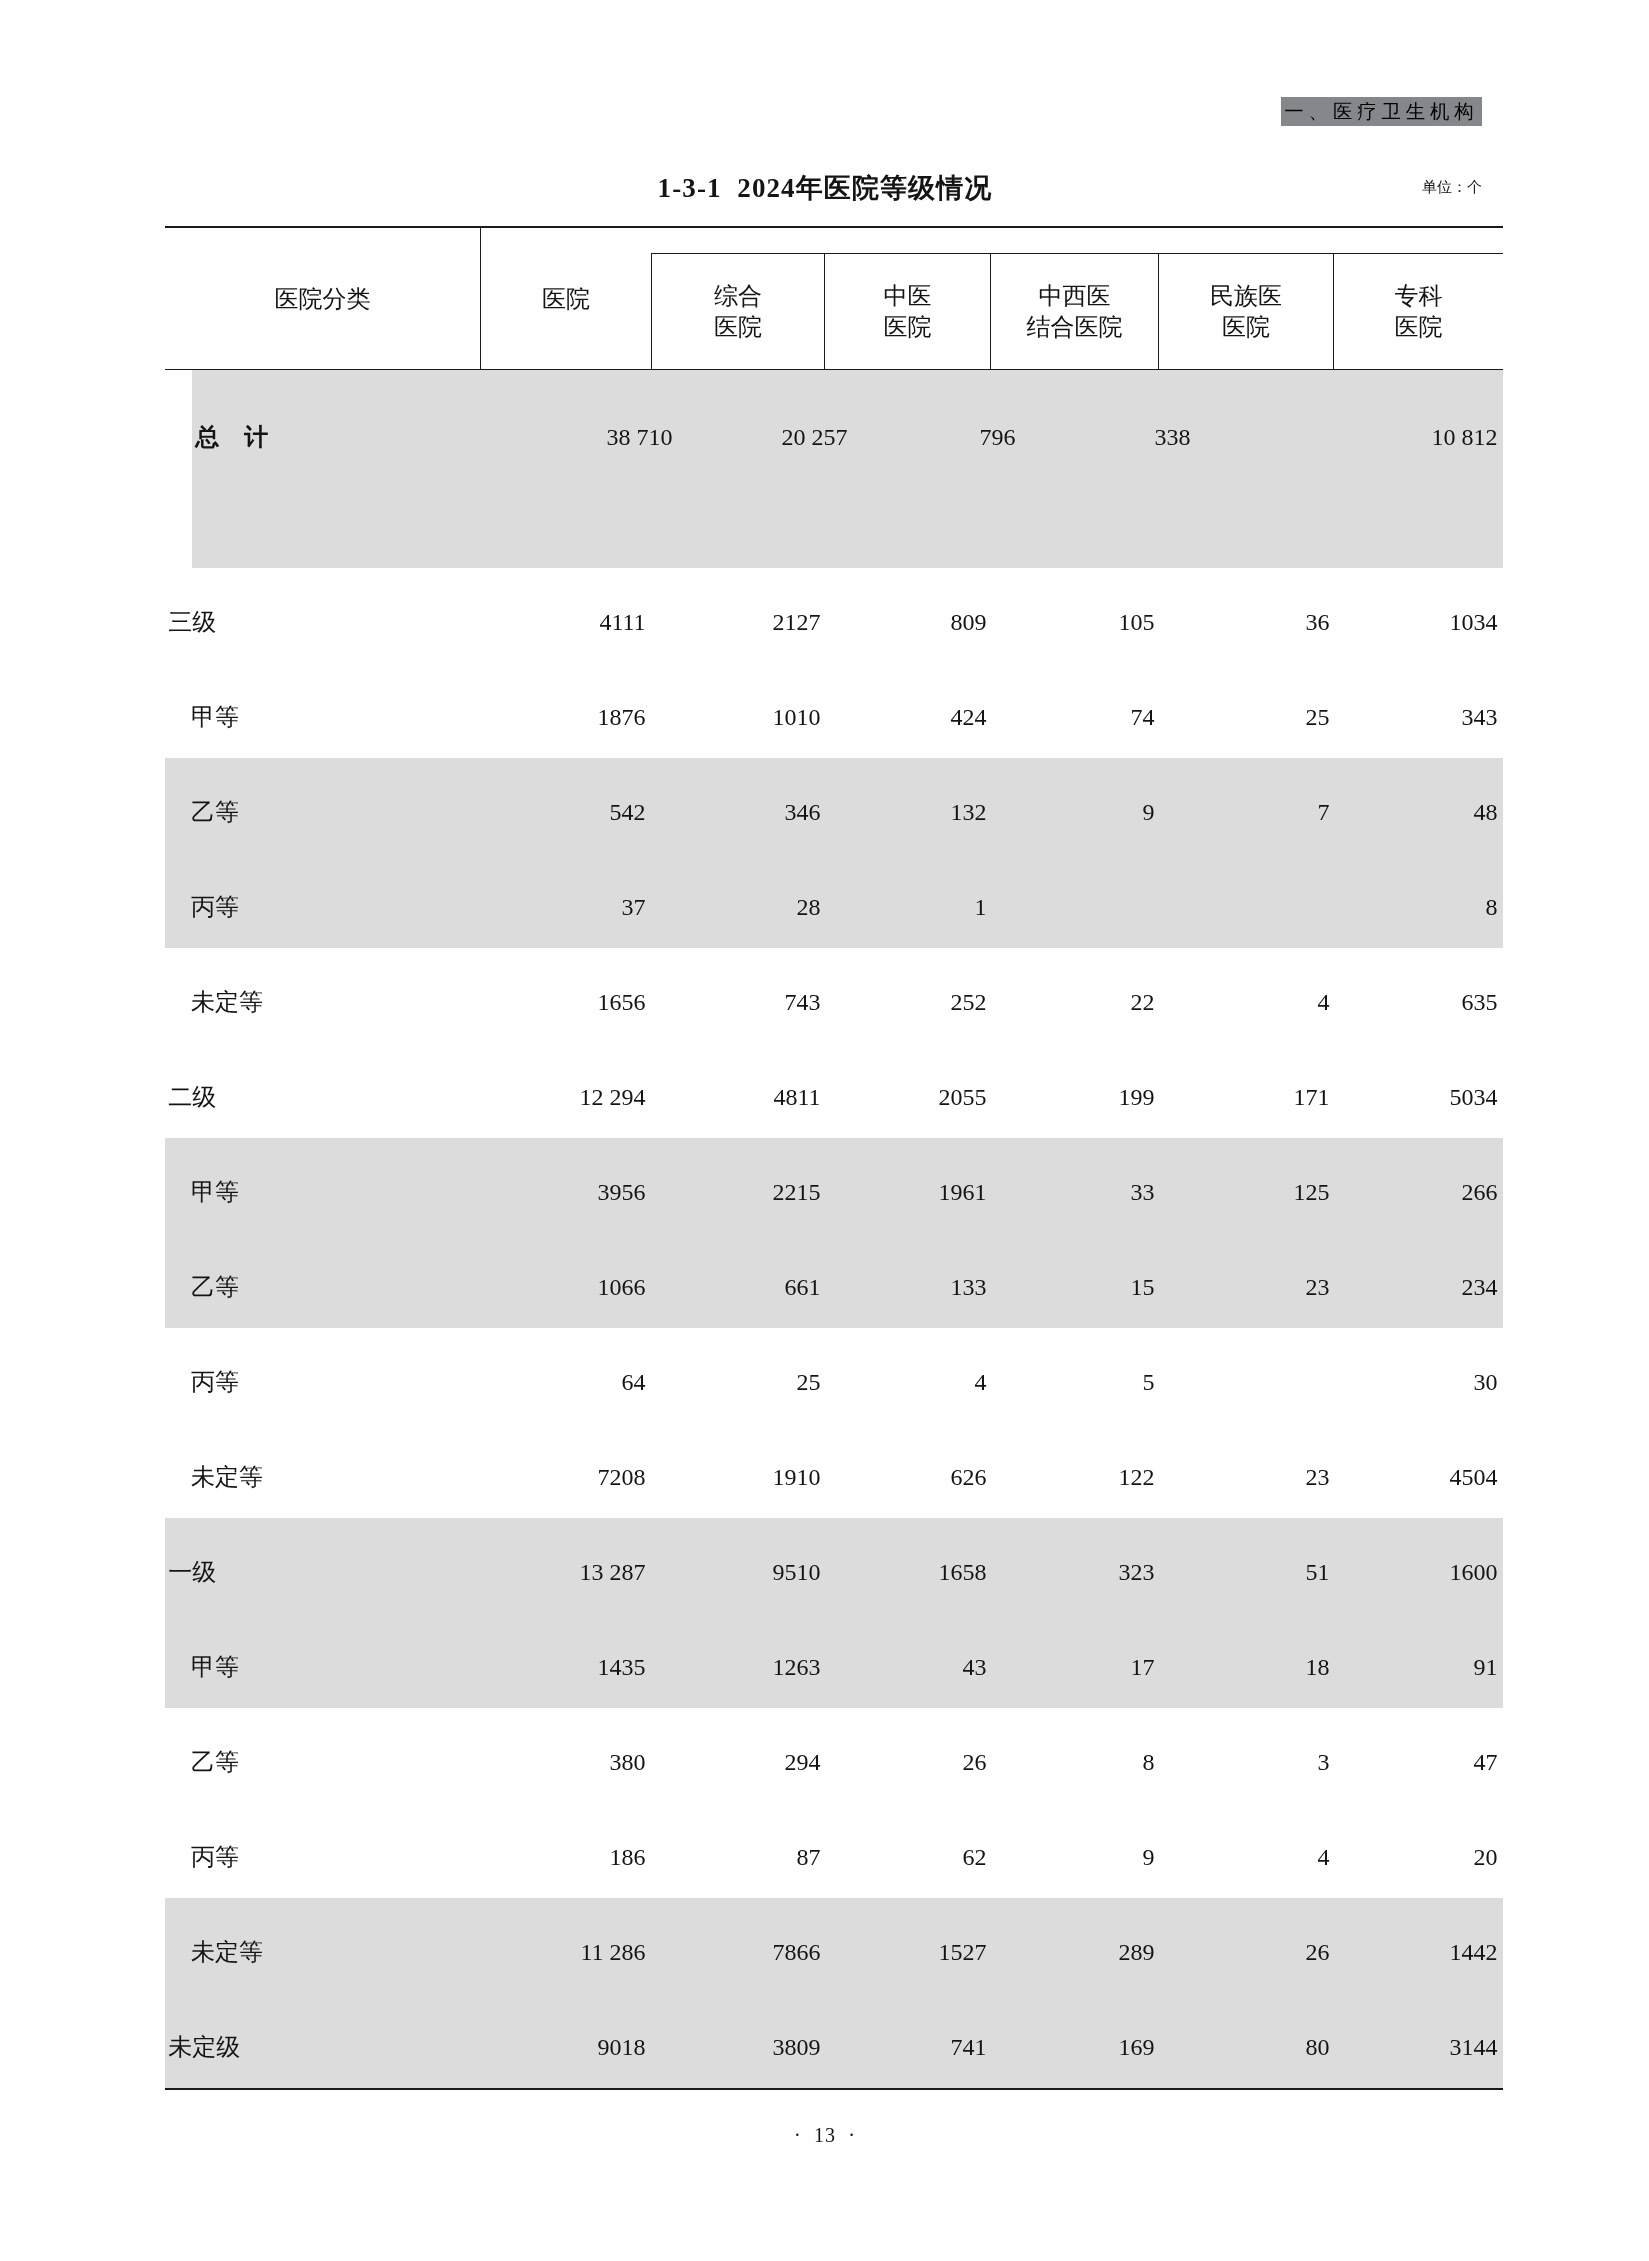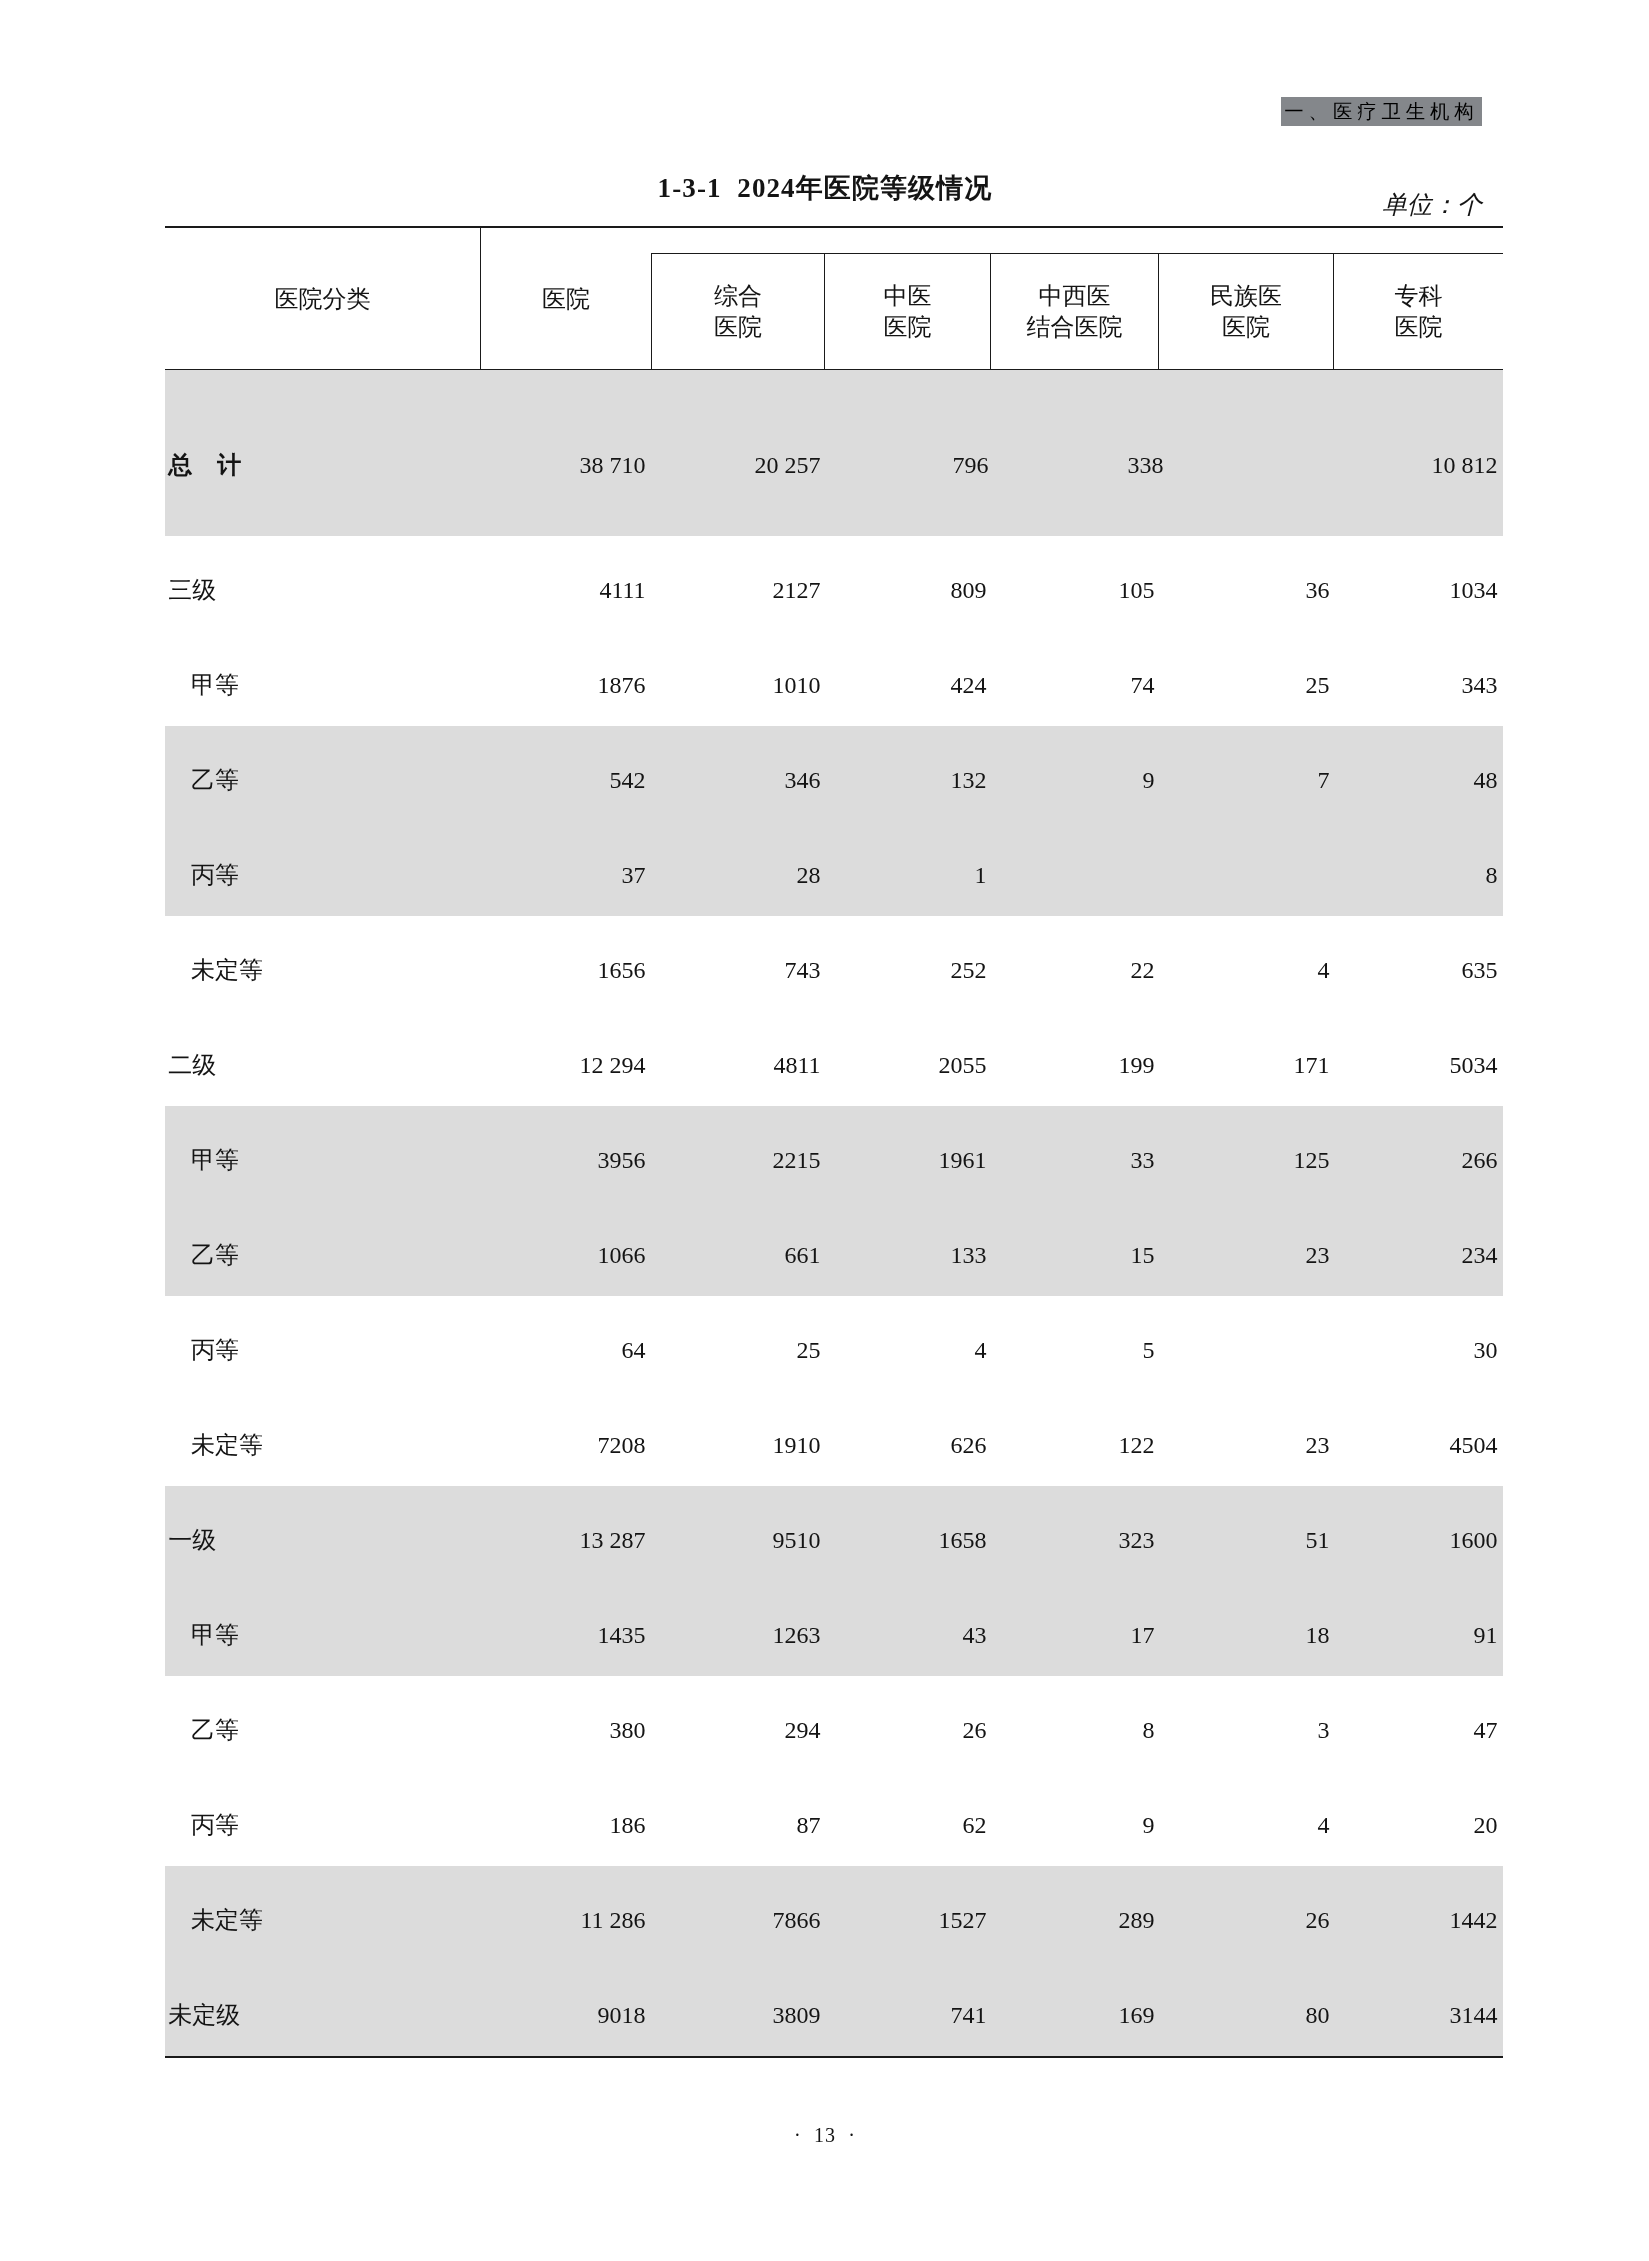--- a/index.html
+++ b/index.html
@@ -14,21 +14,21 @@
     background:#84878b;color:#000000;font-size:19.4px;
     display:flex;align-items:center;justify-content:center;
     letter-spacing:4.9px;white-space:pre;
   }
   
   .page-title{
     position:absolute;left:0;top:170px;width:100%;text-align:center;
     font-size:27px;font-weight:bold;letter-spacing:1.1px;white-space:pre;
   }
   .unit-label{
-    position:absolute;top:188px;right:168px;font-size:25px;white-space:pre;font-style:italic;
+    position:absolute;top:178px;right:168px;font-size:15px;white-space:pre;
   }
   
   .grade-table{position:absolute;left:165px;top:226px;width:1338px;}
   .thead{
     display:flex;height:144px;box-sizing:border-box;
     border-top:2.7px solid #1a1a1a;border-bottom:1.6px solid #1a1a1a;
     font-size:24px;
   }
   .th{display:flex;align-items:center;justify-content:center;box-sizing:border-box;}
   .th-class{width:316px;border-right:1.6px solid #1a1a1a;}
@@ -43,21 +43,21 @@
     line-height:31px;box-sizing:border-box;
   }
   .th-sub.b{border-right:1.6px solid #1a1a1a;}
   .sw1{width:173px;}.sw2{width:166px;}.sw3{width:168px;}.sw4{width:175px;}.sw5{flex:1;}
   
   .tbody{border-bottom:2.7px solid #1a1a1a;}
   .trow{
     display:flex;height:95px;box-sizing:border-box;padding-top:39px;
     font-size:24px;line-height:30px;
   }
-  .trow.tall{height:166px;padding-top:80px;}
+  .trow.tall{height:198px;padding-top:52px;margin-left:27px;}
   .trow.shade{background:#dcdcdc;}
   .lbl{width:316px;box-sizing:border-box;padding-left:3.2px;white-space:pre;}
   .lbl.gr{padding-left:26px;}
   .lbl.bold{font-weight:bold;letter-spacing:0.5px;}
   .num{box-sizing:border-box;text-align:right;padding-right:5.4px;white-space:pre;}
   .c2{width:170px;}.c3{width:175px;}.c4{width:166px;}.c5{width:168px;}.c6{width:175px;}.c7{flex:1;}
   
   .page-num{
     position:absolute;top:2116px;left:0;width:100%;text-align:center;
     font-size:20px;white-space:pre;letter-spacing:1.1px;margin-top:8px;

